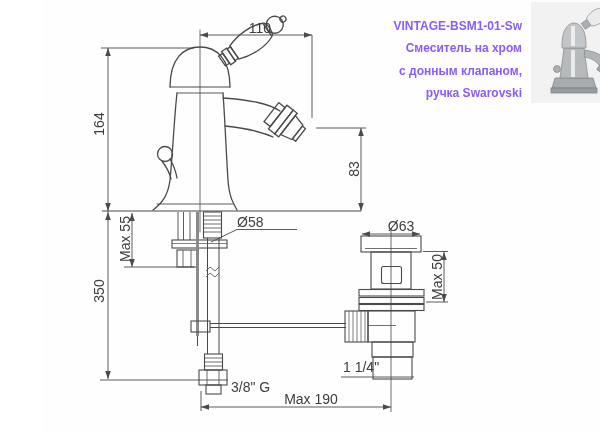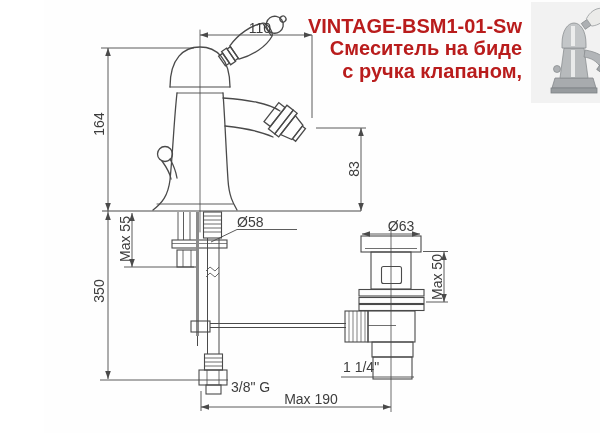--- a/index.html
+++ b/index.html
@@ -4,22 +4,22 @@
 <style>
   html,body{margin:0;padding:0;background:#ffffff;}
   .canvas{
     position:relative;width:600px;height:433px;background:#fefefe;overflow:hidden;
     font-family:"Liberation Sans",sans-serif;
     margin-left:44px;
   }
   .drawing-svg{position:absolute;left:0;top:0;}
   .info-block{
     position:absolute;top:15px;right:122px;width:250px;
-    text-align:right;color:#b91c1c;font-weight:600;
-    font-size:20px;line-height:22.4px;letter-spacing:0px;
+    text-align:right;color:#8b5cf6;font-weight:600;
+    font-size:12px;line-height:22.4px;letter-spacing:0px;
   }
   .info-block .line{display:block;white-space:nowrap;}
   .photo{
     position:absolute;left:487px;top:2px;width:111px;height:101px;
     background:#f2f2f2;
   }
   svg text{
     font-family:"Liberation Sans",sans-serif;
     font-size:14px;fill:#3d3d3d;
   }
@@ -179,22 +179,23 @@
     <text x="193" y="227">Ø58</text>
     <text x="357" y="231" text-anchor="middle">Ø63</text>
     <text x="398" y="277" text-anchor="middle" transform="rotate(-90 398 277)">Max 50</text>
     <text x="299" y="372">1 1/4"</text>
     <text x="187" y="392">3/8" G</text>
     <text x="267" y="404" text-anchor="middle">Max 190</text>
   </svg>
 
   <div class="info-block">
     <span class="line">VINTAGE-BSM1-01-Sw</span>
-    <span class="line">Смеситель на биде</span>
-    <span class="line">с ручка клапаном,</span>
+    <span class="line">Смеситель на хром</span>
+    <span class="line">с донным клапаном,</span>
+    <span class="line">ручка Swarovski</span>
   </div>
 
   <div class="photo">
     <svg width="111" height="101" viewBox="0 0 111 101">
 
       <path d="M24,76 L62,76 L65,86 L21,86 Z" fill="#a8abae" stroke="#83878a" stroke-width="0.8"></path>
       <rect x="20" y="86" width="46" height="5" fill="#979b9e" stroke="#7e8285" stroke-width="0.8"></rect>
 
       <path d="M33,46 L53,46 L57,76 L29,76 Z" fill="#b7babc" stroke="#8b8f92" stroke-width="0.8"></path>
       <rect x="40" y="48" width="4" height="27" fill="#e9eaea"></rect>

